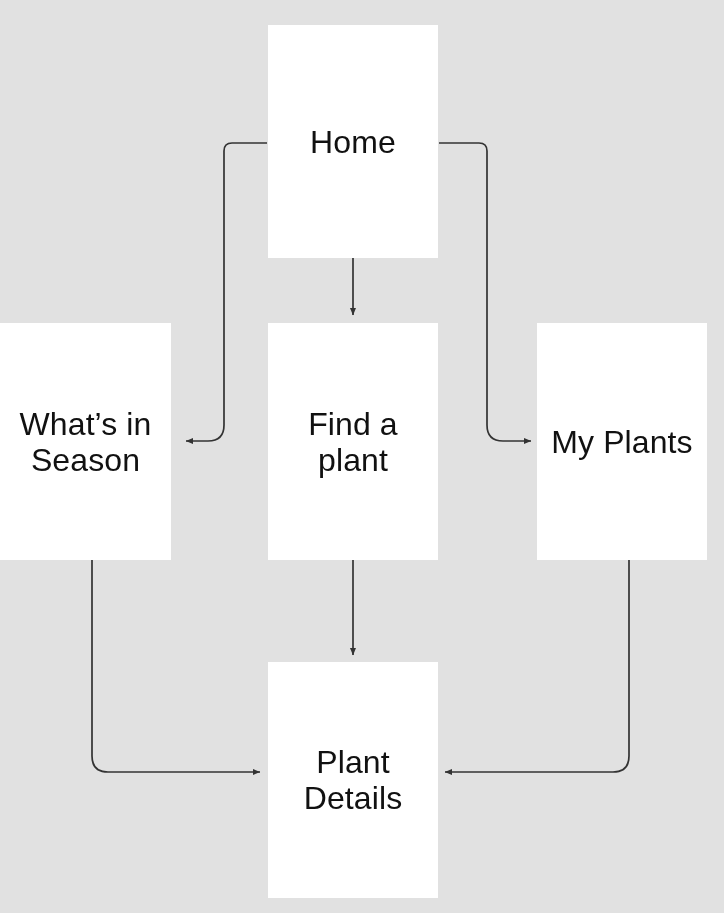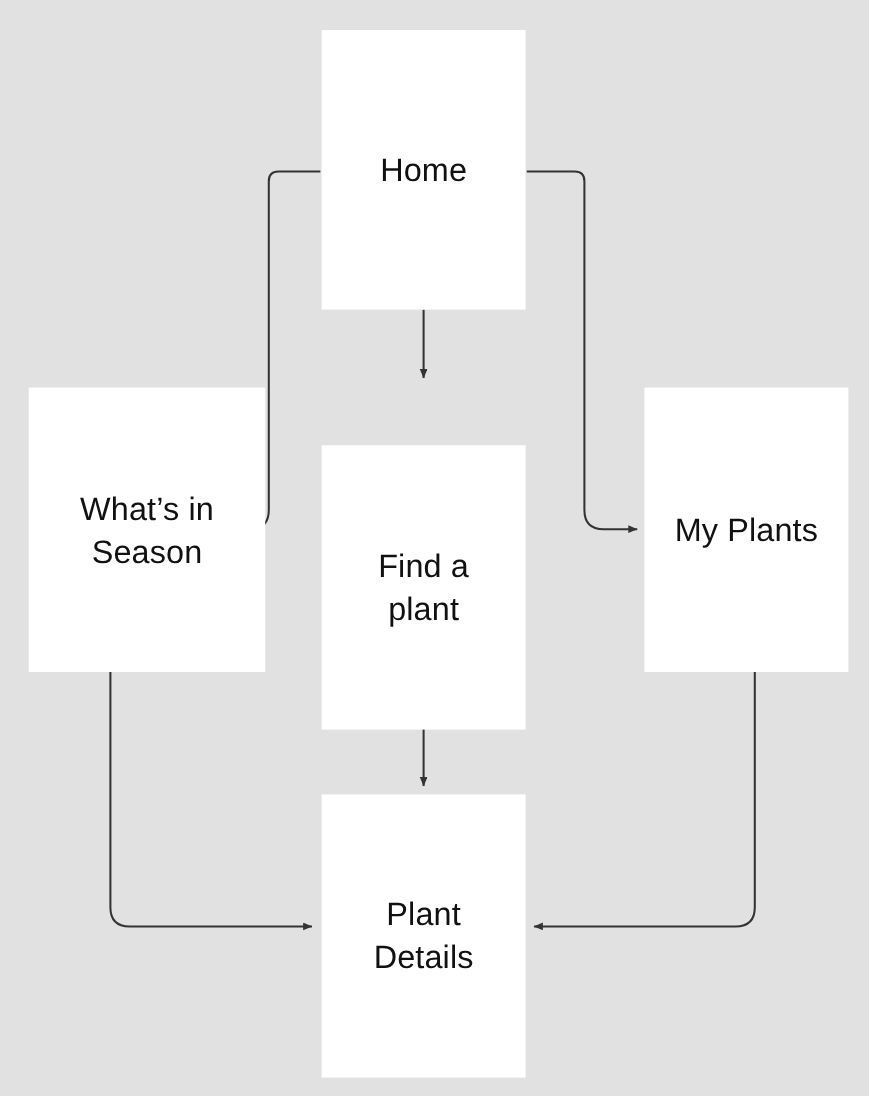--- a/index.html
+++ b/index.html
@@ -33,30 +33,30 @@
     background: #ffffff;
     display: flex;
     align-items: center;
     justify-content: center;
     box-sizing: border-box;
     text-align: center;
   }
   .node-label {
     color: #111111;
     font-family: "Liberation Sans", sans-serif;
-    font-size: 27px;
+    font-size: 32px;
     line-height: 36px;
     letter-spacing: 0.1px;
     white-space: pre-line;
     font-weight: 400;
   }
   
   #node-home      { left: 268px; top: 25px;  width: 170px; height: 233px; }
-  #node-season    { left: 24px;  top: 323px; width: 197px; height: 237px; }
-  #node-find      { left: 268px; top: 323px; width: 170px; height: 237px; margin-top: 48px; }
+  #node-season    { left: 0;  top: 323px; width: 171px; height: 237px; }
+  #node-find      { left: 268px; top: 323px; width: 170px; height: 237px; }
   #node-myplants  { left: 537px; top: 323px; width: 170px; height: 237px; text-align: right; }
   #node-details   { left: 268px; top: 662px; width: 170px; height: 236px; }
 </style>
 </head>
 <body>
 
 <div id="diagram-root">
 
   <svg class="connector-layer" viewBox="0 0 724 913" width="724" height="913" xmlns="http://www.w3.org/2000/svg">
     <defs>

